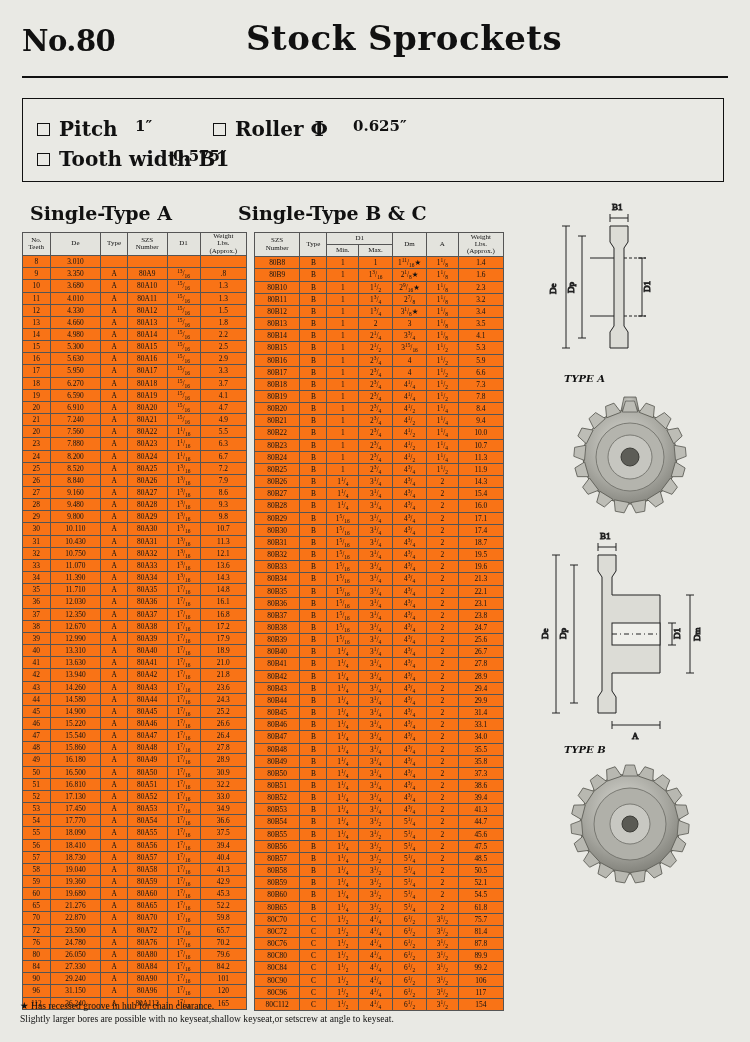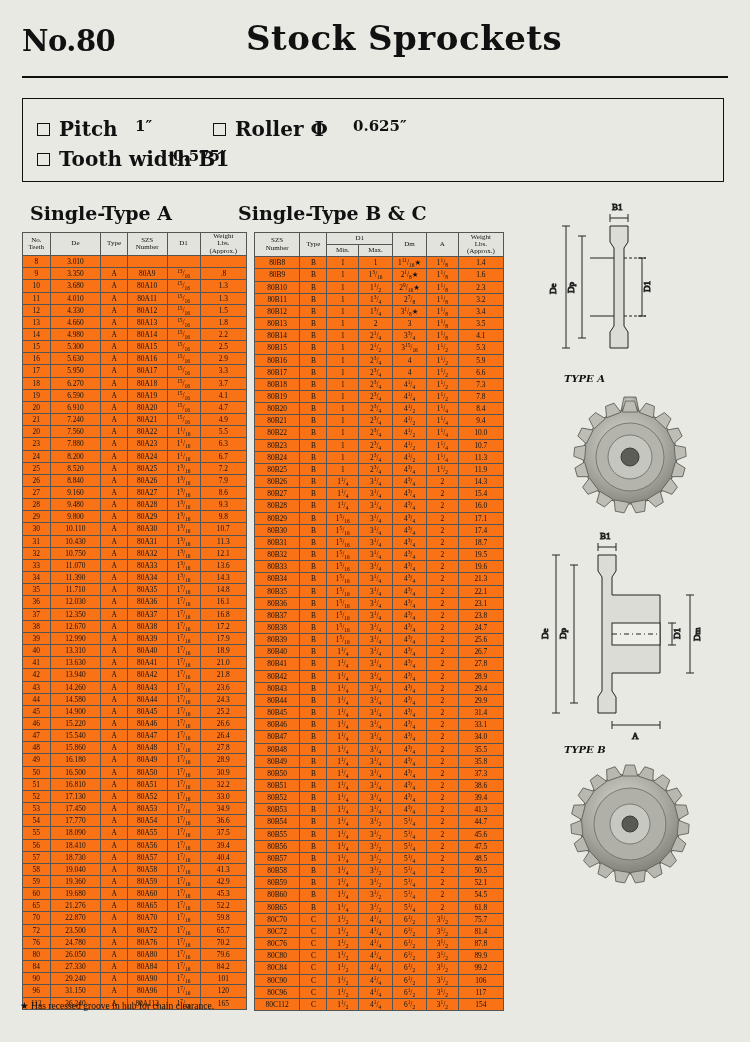--- a/index.html
+++ b/index.html
@@ -1385,15 +1385,16 @@
           <polygon points="-4.5,-59 4.5,-59 7.6499999999999995,-48 -7.6499999999999995,-48" transform="translate(92,60) rotate(284.2105263157895)" fill="#b8b8b1" stroke="#5c5c55" stroke-width="0.8"></polygon>
           <polygon points="-4.5,-59 4.5,-59 7.6499999999999995,-48 -7.6499999999999995,-48" transform="translate(92,60) rotate(303.1578947368421)" fill="#b8b8b1" stroke="#5c5c55" stroke-width="0.8"></polygon>
           <polygon points="-4.5,-59 4.5,-59 7.6499999999999995,-48 -7.6499999999999995,-48" transform="translate(92,60) rotate(322.1052631578947)" fill="#b8b8b1" stroke="#5c5c55" stroke-width="0.8"></polygon>
           <polygon points="-4.5,-59 4.5,-59 7.6499999999999995,-48 -7.6499999999999995,-48" transform="translate(92,60) rotate(341.05263157894734)" fill="#b8b8b1" stroke="#5c5c55" stroke-width="0.8"></polygon>
         </g>
     </svg>
   </div>
 
   <div class="notes">
     <div>★ Has recessed groove in hub for chain clearance.</div>
+    <div>Slightly larger bores are possible with no keyseat,shallow keyseat,or setscrew at angle to keyseat.</div>
   </div>
 
 </div>
 
 </body></html>

